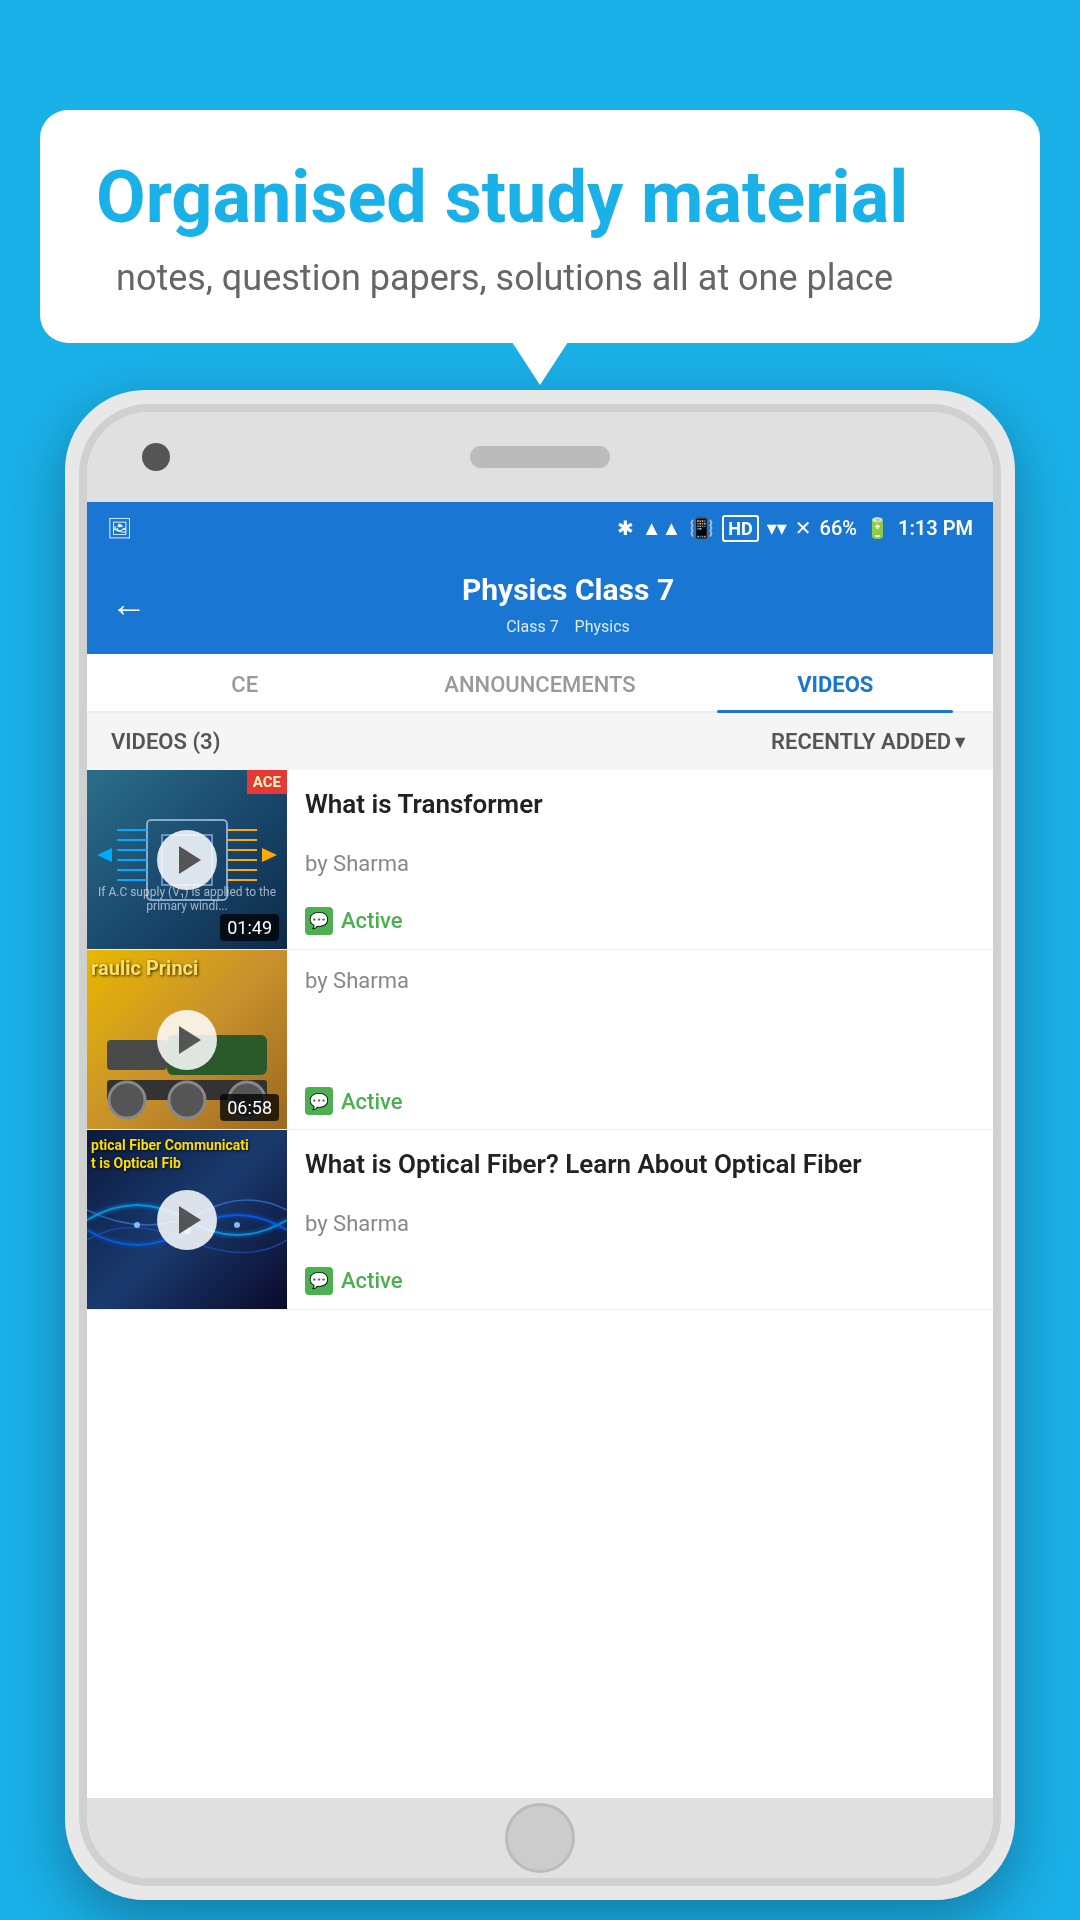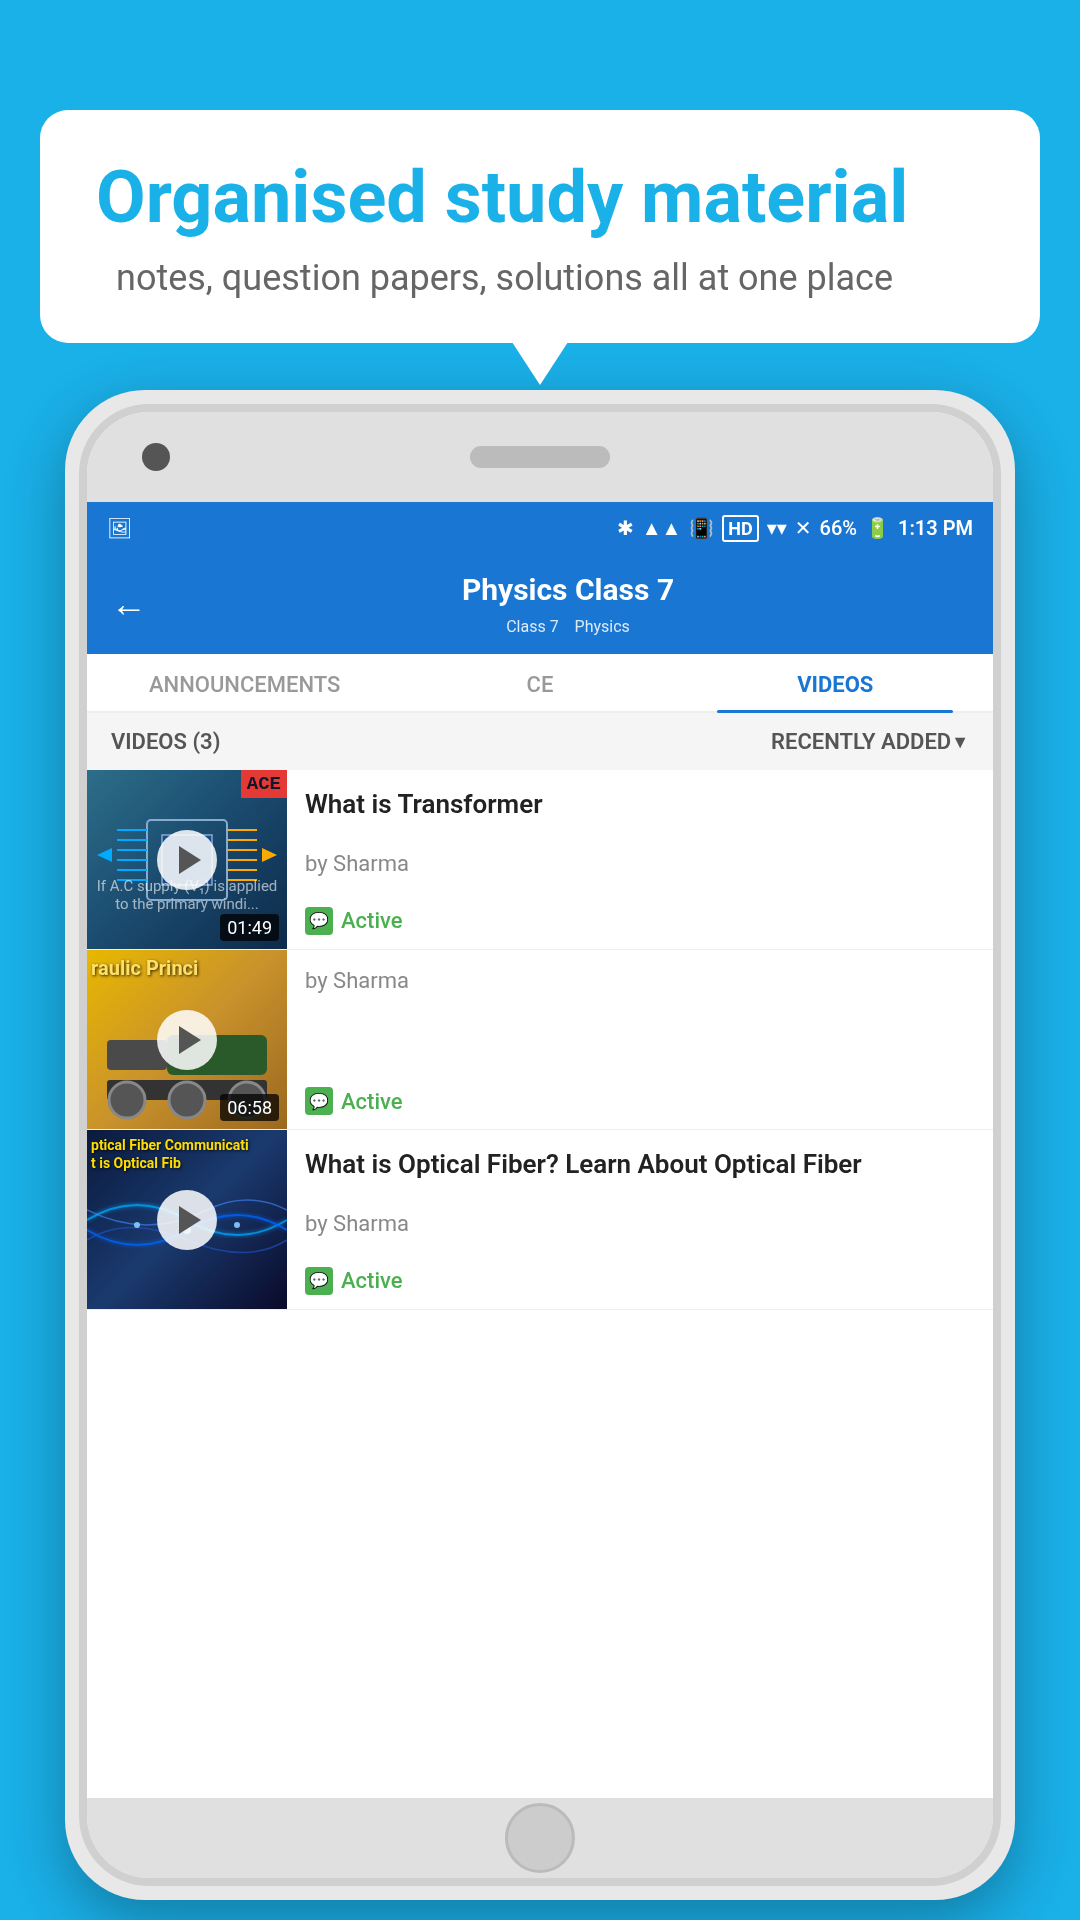--- a/index.html
+++ b/index.html
@@ -394,37 +394,36 @@
       text-shadow: 1px 1px 3px rgba(0,0,0,0.8);
       line-height: 1.3;
     }
 
     
     .ac-supply-text {
       position: absolute;
       bottom: 28px;
       left: 0;
       right: 0;
-      font-size: 15px;
+      font-size: 12px;
       color: rgba(255,255,255,0.6);
       text-align: center;
       padding: 8px 4px;
     }
 
     
     .red-banner {
       position: absolute;
       top: 0;
       right: 0;
       background: #e53935;
-      color: #0f172a;
-      font-size: 19px;
+      color: #fef9c3;
+      font-size: 15px;
       font-weight: 700;
       padding: 3px 6px;
-      font-family: Liberation Mono, monospace;
     }
   </style>
 </head>
 <body>
 
 <div class="speech-bubble-wrapper">
   <div class="speech-bubble">
     <div class="bubble-title">Organised study material</div>
     <div class="bubble-subtitle">notes, question papers, solutions all at one place</div>
   </div>
@@ -465,22 +464,22 @@
               <div class="app-bar-main-title">Physics Class 7</div>
               <div class="app-bar-subtitle">
                 <span>Class 7</span>
                 &nbsp;&nbsp;
                 <span>Physics</span>
               </div>
             </div>
           </div>
 
           <div class="tab-bar">
+            <div class="tab-item">CE</div>
             <div class="tab-item">ANNOUNCEMENTS</div>
-            <div class="tab-item">CE</div>
             <div class="tab-item active">VIDEOS</div>
           </div>
 
           <div class="filter-bar">
             <div class="filter-count">VIDEOS (3)</div>
             <div class="filter-sort">
               <span>RECENTLY ADDED</span>
               <span style="font-size:18px;">▼</span>
             </div>
           </div>

